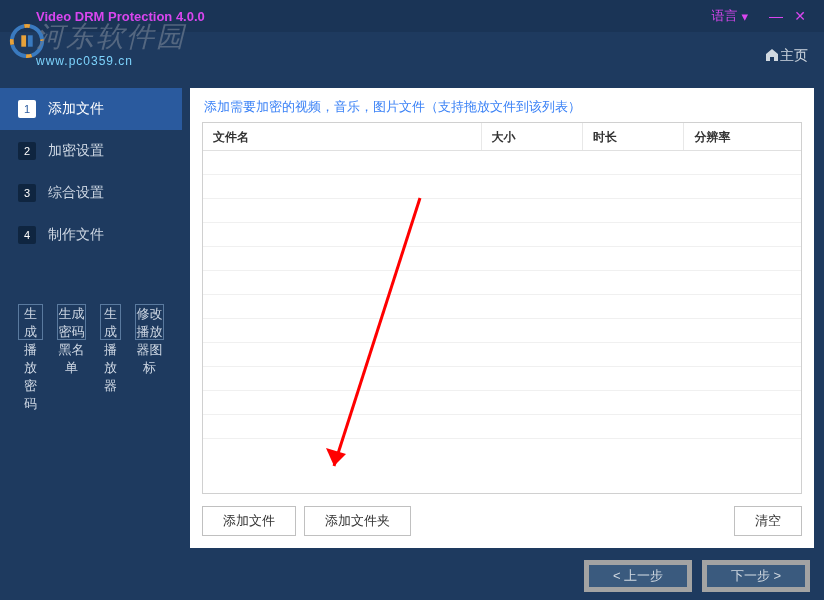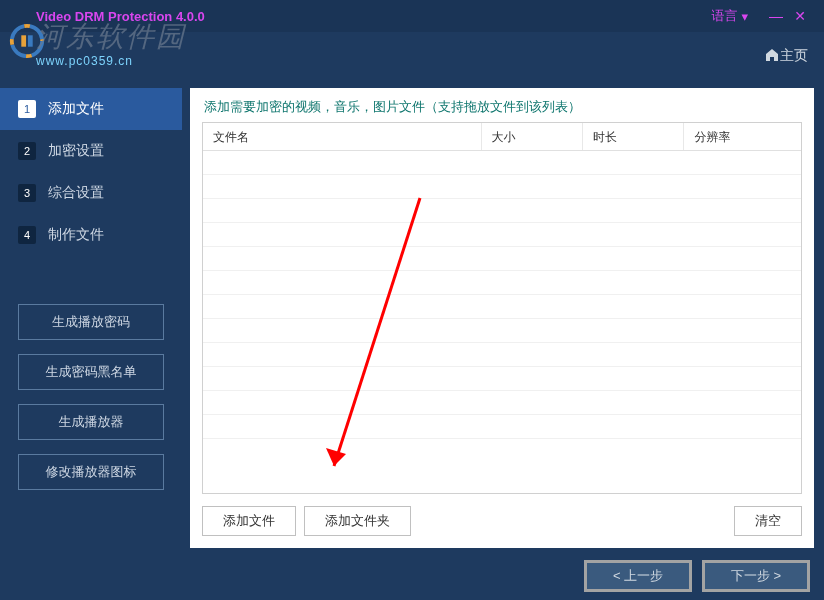--- a/index.html
+++ b/index.html
@@ -19,44 +19,44 @@
 
 .main { display: flex; height: 472px; }
 
 .sidebar { width: 182px; padding: 8px 0; }
 .step { height: 42px; display: flex; align-items: center; color: #cfd8e4; font-size: 14px; padding-left: 18px; gap: 12px; cursor: pointer; position: relative; }
 .step.active { background: #2a5a9e; color: #fff; }
 .step.active::after { content: ""; position: absolute; right: -10px; top: 50%; transform: translateY(-50%); border: 10px solid transparent; border-left-color: #2a5a9e; }
 .step .num { width: 18px; height: 18px; background: #0f2540; color: #fff; font-size: 11px; display: flex; align-items: center; justify-content: center; border-radius: 2px; }
 .step.active .num { background: #fff; color: #2a5a9e; }
 
-.sidebtns { margin-top: 48px; padding: 0 18px; display: flex; flex-direction: column; gap: 14px; }
+.sidebtns { margin-top: 48px; padding: 0 18px; display: flex; flex-direction: row; gap: 14px; }
 .sidebtn { height: 36px; border: 1px solid #5a7a9f; color: #cfd8e4; background: transparent; font-size: 13px; cursor: pointer; }
 
 .content { flex: 1; background: #fff; margin: 8px 10px 4px 8px; display: flex; flex-direction: column; position: relative; }
-.hint { font-size: 13px; color: #0f766e; padding: 10px 14px 6px; }
+.hint { font-size: 13px; color: #3b82f6; padding: 10px 14px 6px; }
 
 .table { flex: 1; border: 1px solid #d0d0d0; margin: 0 12px; overflow: hidden; background: #fff; }
 .thead { display: flex; height: 28px; background: #fff; border-bottom: 1px solid #e0e0e0; }
-.thead div { font-size: 12px; color: #333; padding: 6px 10px; border-right: 1px solid #e8e8e8; }
+.thead div { font-size: 12px; color: #333; padding: 6px 10px; border-right: 1px solid #e8e8e8; font-weight: bold; }
 .thead div:last-child { border-right: none; }
 .col-name { flex: 3.2; }
 .col-size { flex: 1; }
 .col-dur { flex: 1; }
 .col-res { flex: 1.2; }
 .tbody { height: calc(100% - 28px); }
 .trow { height: 24px; border-bottom: 1px solid #f0f0f0; }
 
 .actions { display: flex; padding: 12px; gap: 8px; }
 .abtn { height: 30px; padding: 0 20px; border: 1px solid #c0c0c0; background: #fff; font-size: 13px; color: #333; cursor: pointer; }
 .abtn:disabled { color: #aaa; cursor: default; }
 .spacer { flex: 1; }
 
 .footer { height: 48px; display: flex; justify-content: flex-end; align-items: center; padding-right: 14px; gap: 10px; }
-.navbtn { width: 108px; height: 32px; background: #3a5a7e; border: 3px solid #a3a3a3; color: #d0d8e0; font-size: 13px; cursor: pointer; display: flex; align-items: center; justify-content: center; gap: 4px; }
+.navbtn { width: 108px; height: 32px; background: #3a5a7e; border: 5px solid #a3a3a3; color: #d0d8e0; font-size: 13px; cursor: pointer; display: flex; align-items: center; justify-content: center; gap: 4px; }
 
 .arrow-annotation { position: absolute; top: 100px; left: 130px; pointer-events: none; }
 </style>
 </head>
 <body>
 
 <div class="titlebar">
   <span class="title">Video DRM Protection 4.0.0</span>
   <span class="lang">
     <span>语言</span>

